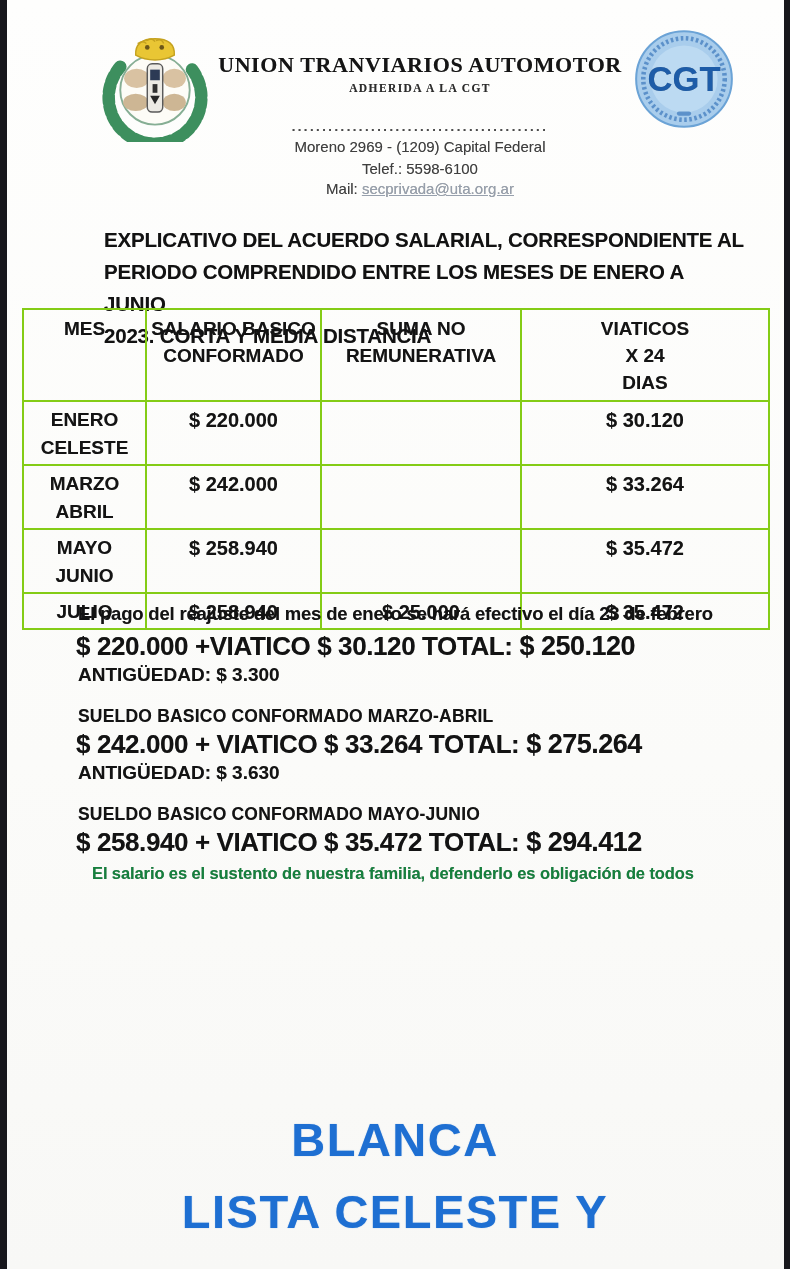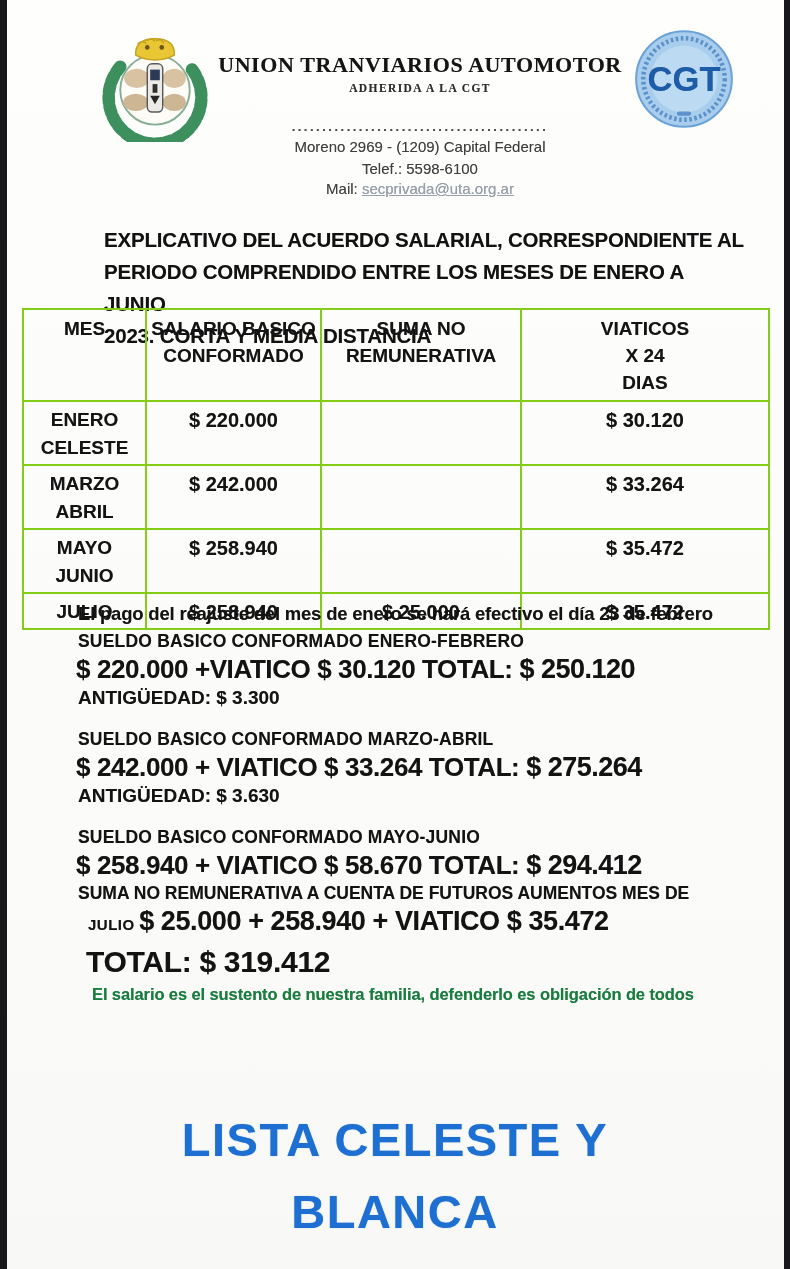--- a/index.html
+++ b/index.html
@@ -200,55 +200,46 @@
       <td>$ 25.000</td>
       <td>$ 35.472</td>
     </tr>
   </tbody>
     </table>
 
   <div class="notes">
     <div class="payment-note">El pago del reajuste del mes de enero se hará efectivo el día 23 de febrero</div>
 
     <div>
-      <div class="sec-heading">SUELDO BASICO CONFORMADO ENERO-FEBRERO</div>
       <div class="sec-formula">
         <span>$ 220.000 +VIATICO $ 30.120 TOTAL:</span>
         <span class="big">$ 250.120</span>
       </div>
       <div class="sec-antig">ANTIGÜEDAD: $ 3.300</div>
     </div>
 
     <div>
       <div class="sec-heading">SUELDO BASICO CONFORMADO MARZO-ABRIL</div>
       <div class="sec-formula">
         <span>$ 242.000 + VIATICO $ 33.264 TOTAL:</span>
         <span class="big">$ 275.264</span>
       </div>
       <div class="sec-antig">ANTIGÜEDAD: $ 3.630</div>
     </div>
 
     <div>
       <div class="sec-heading">SUELDO BASICO CONFORMADO MAYO-JUNIO</div>
       <div class="sec-formula">
-        <span>$ 258.940 + VIATICO $ 58.670 TOTAL:</span>
+        <span>$ 258.940 + VIATICO $ 35.472 TOTAL:</span>
         <span class="big">$ 294.412</span>
       </div>
     </div>
 
-    <div>
-      <div class="julio-heading">SUMA NO REMUNERATIVA A CUENTA DE FUTUROS AUMENTOS MES DE</div>
-      <div class="julio-line">
-        <span class="julio-label">JULIO</span>
-        <span class="julio-formula">$ 25.000 + 258.940 + VIATICO $ 35.472</span>
-      </div>
-      <div class="julio-total">TOTAL: $ 319.412</div>
-    </div>
 
     <div class="slogan">El salario es el sustento de nuestra familia, defenderlo es obligación de todos</div>
   </div>
 
   <div class="lista">
+    <div>BLANCA</div>
     <div>LISTA CELESTE Y</div>
-    <div>BLANCA</div>
   </div>
 
 </div>
 
 </body></html>

